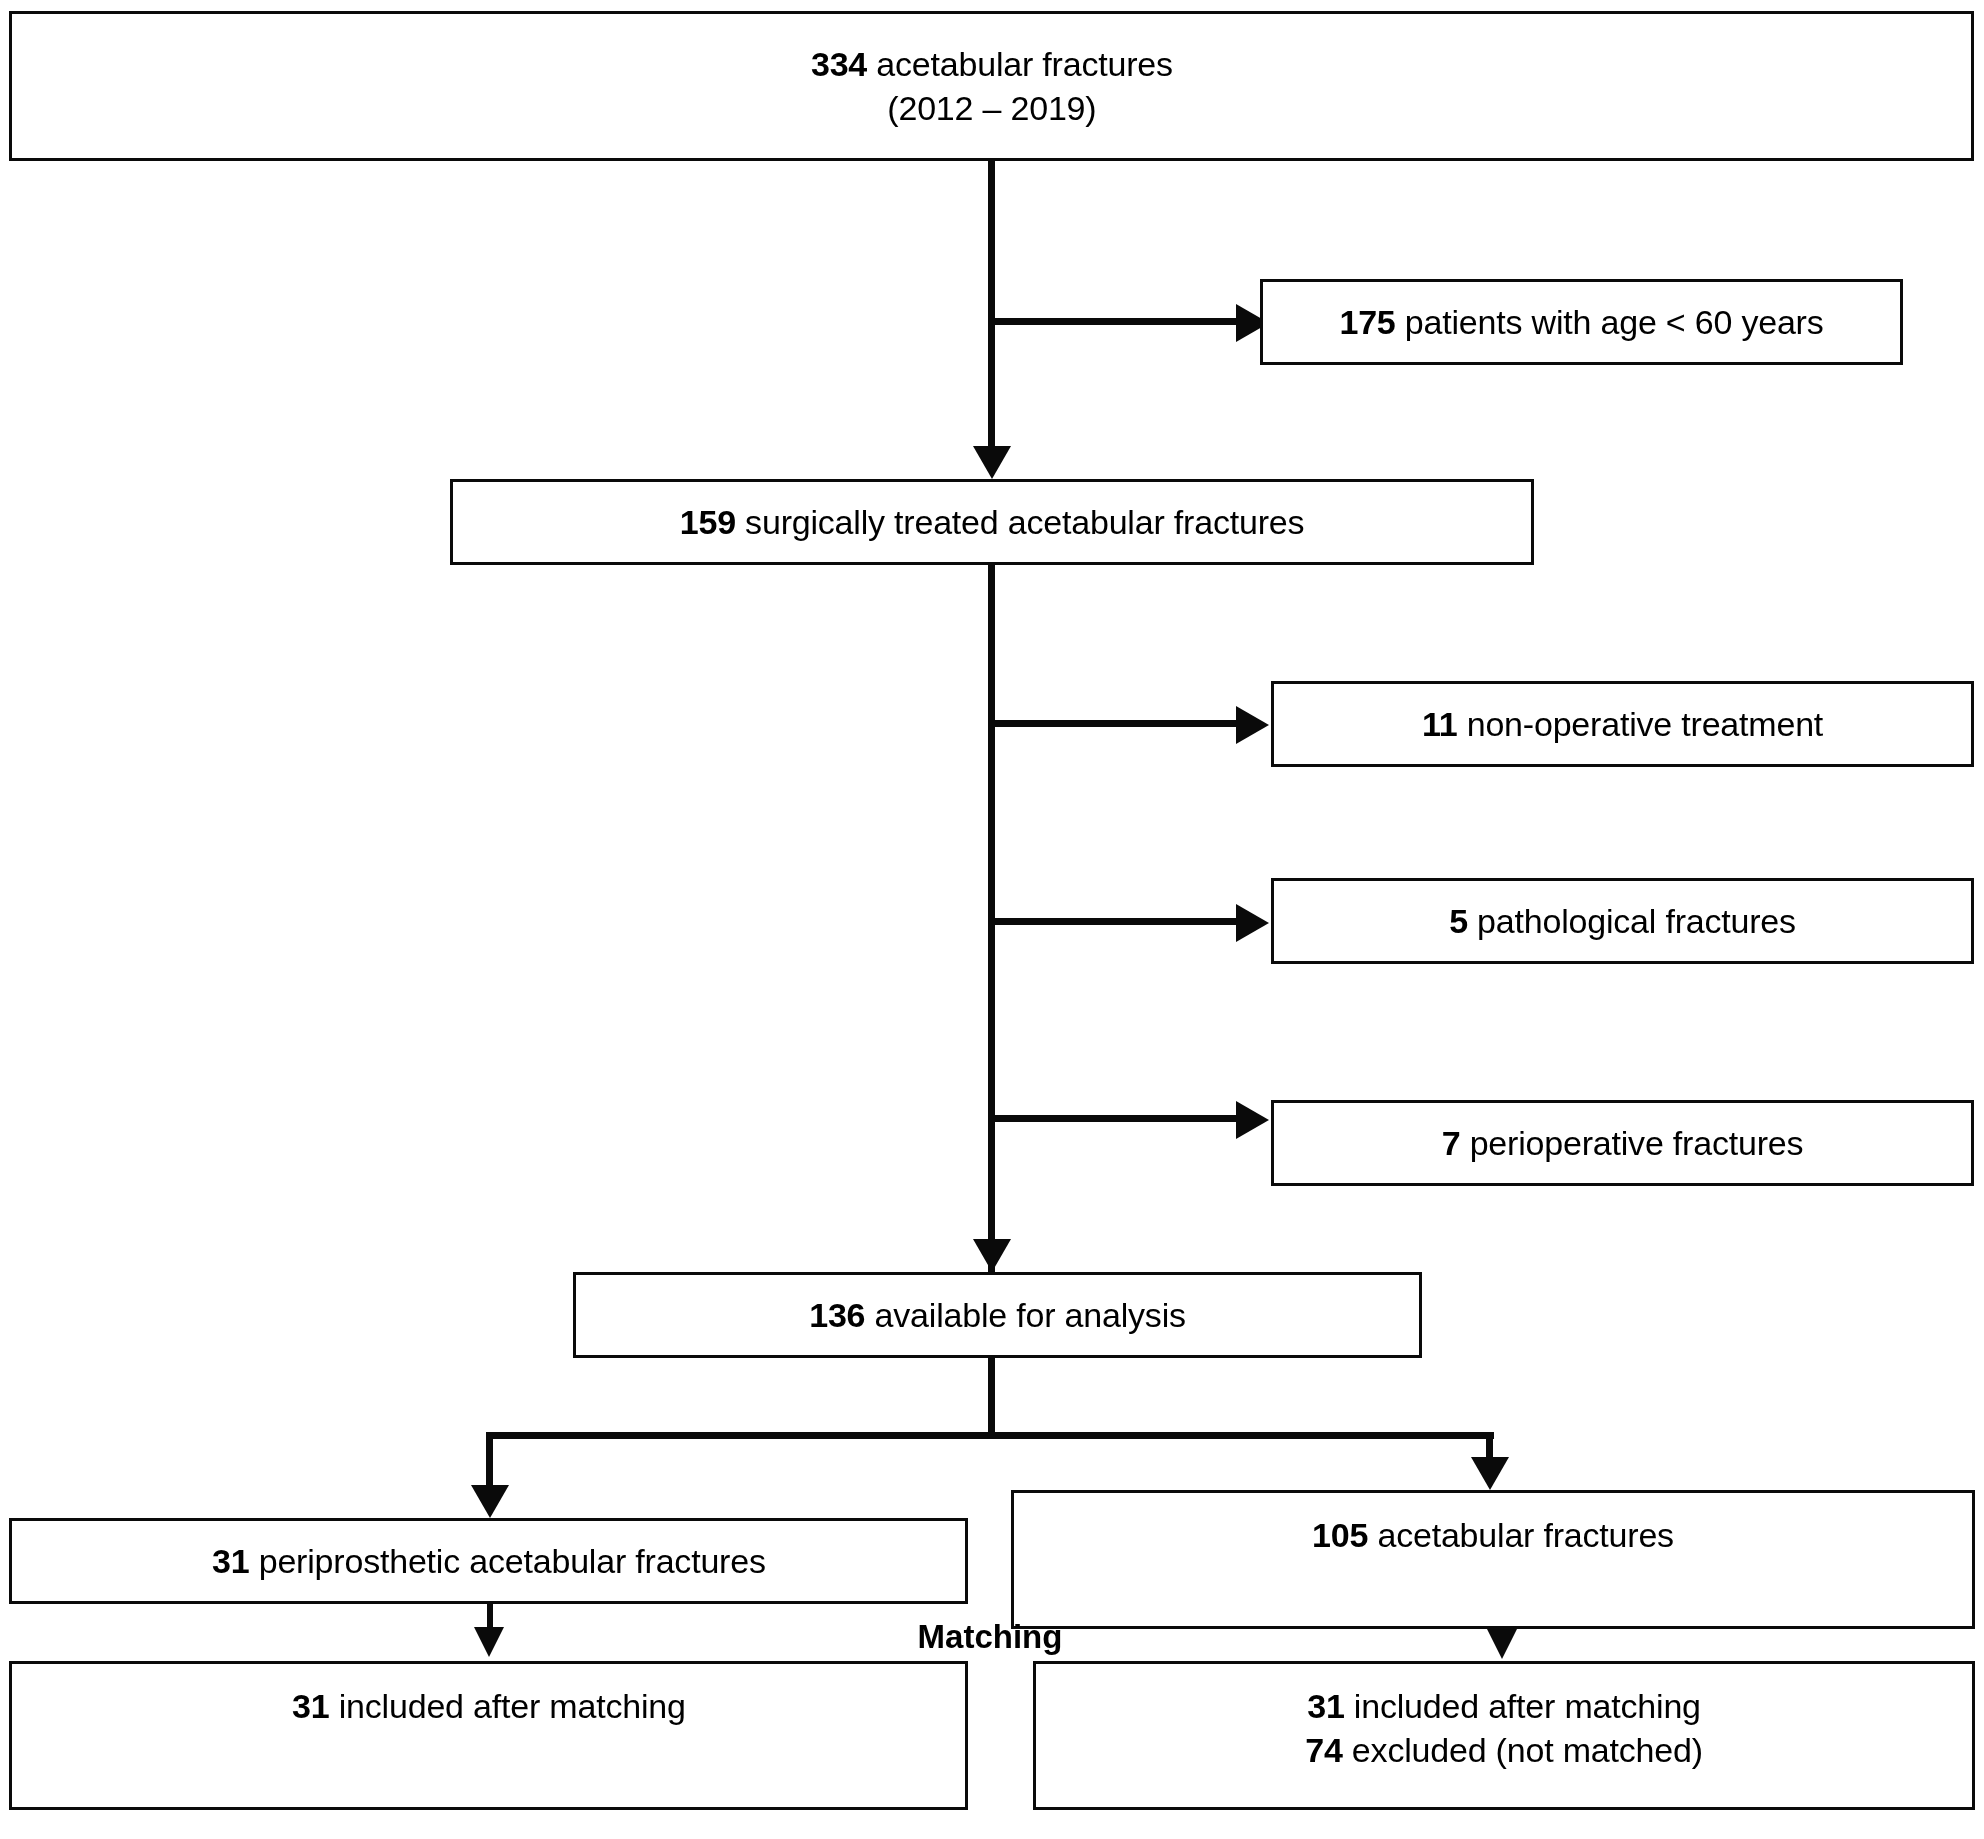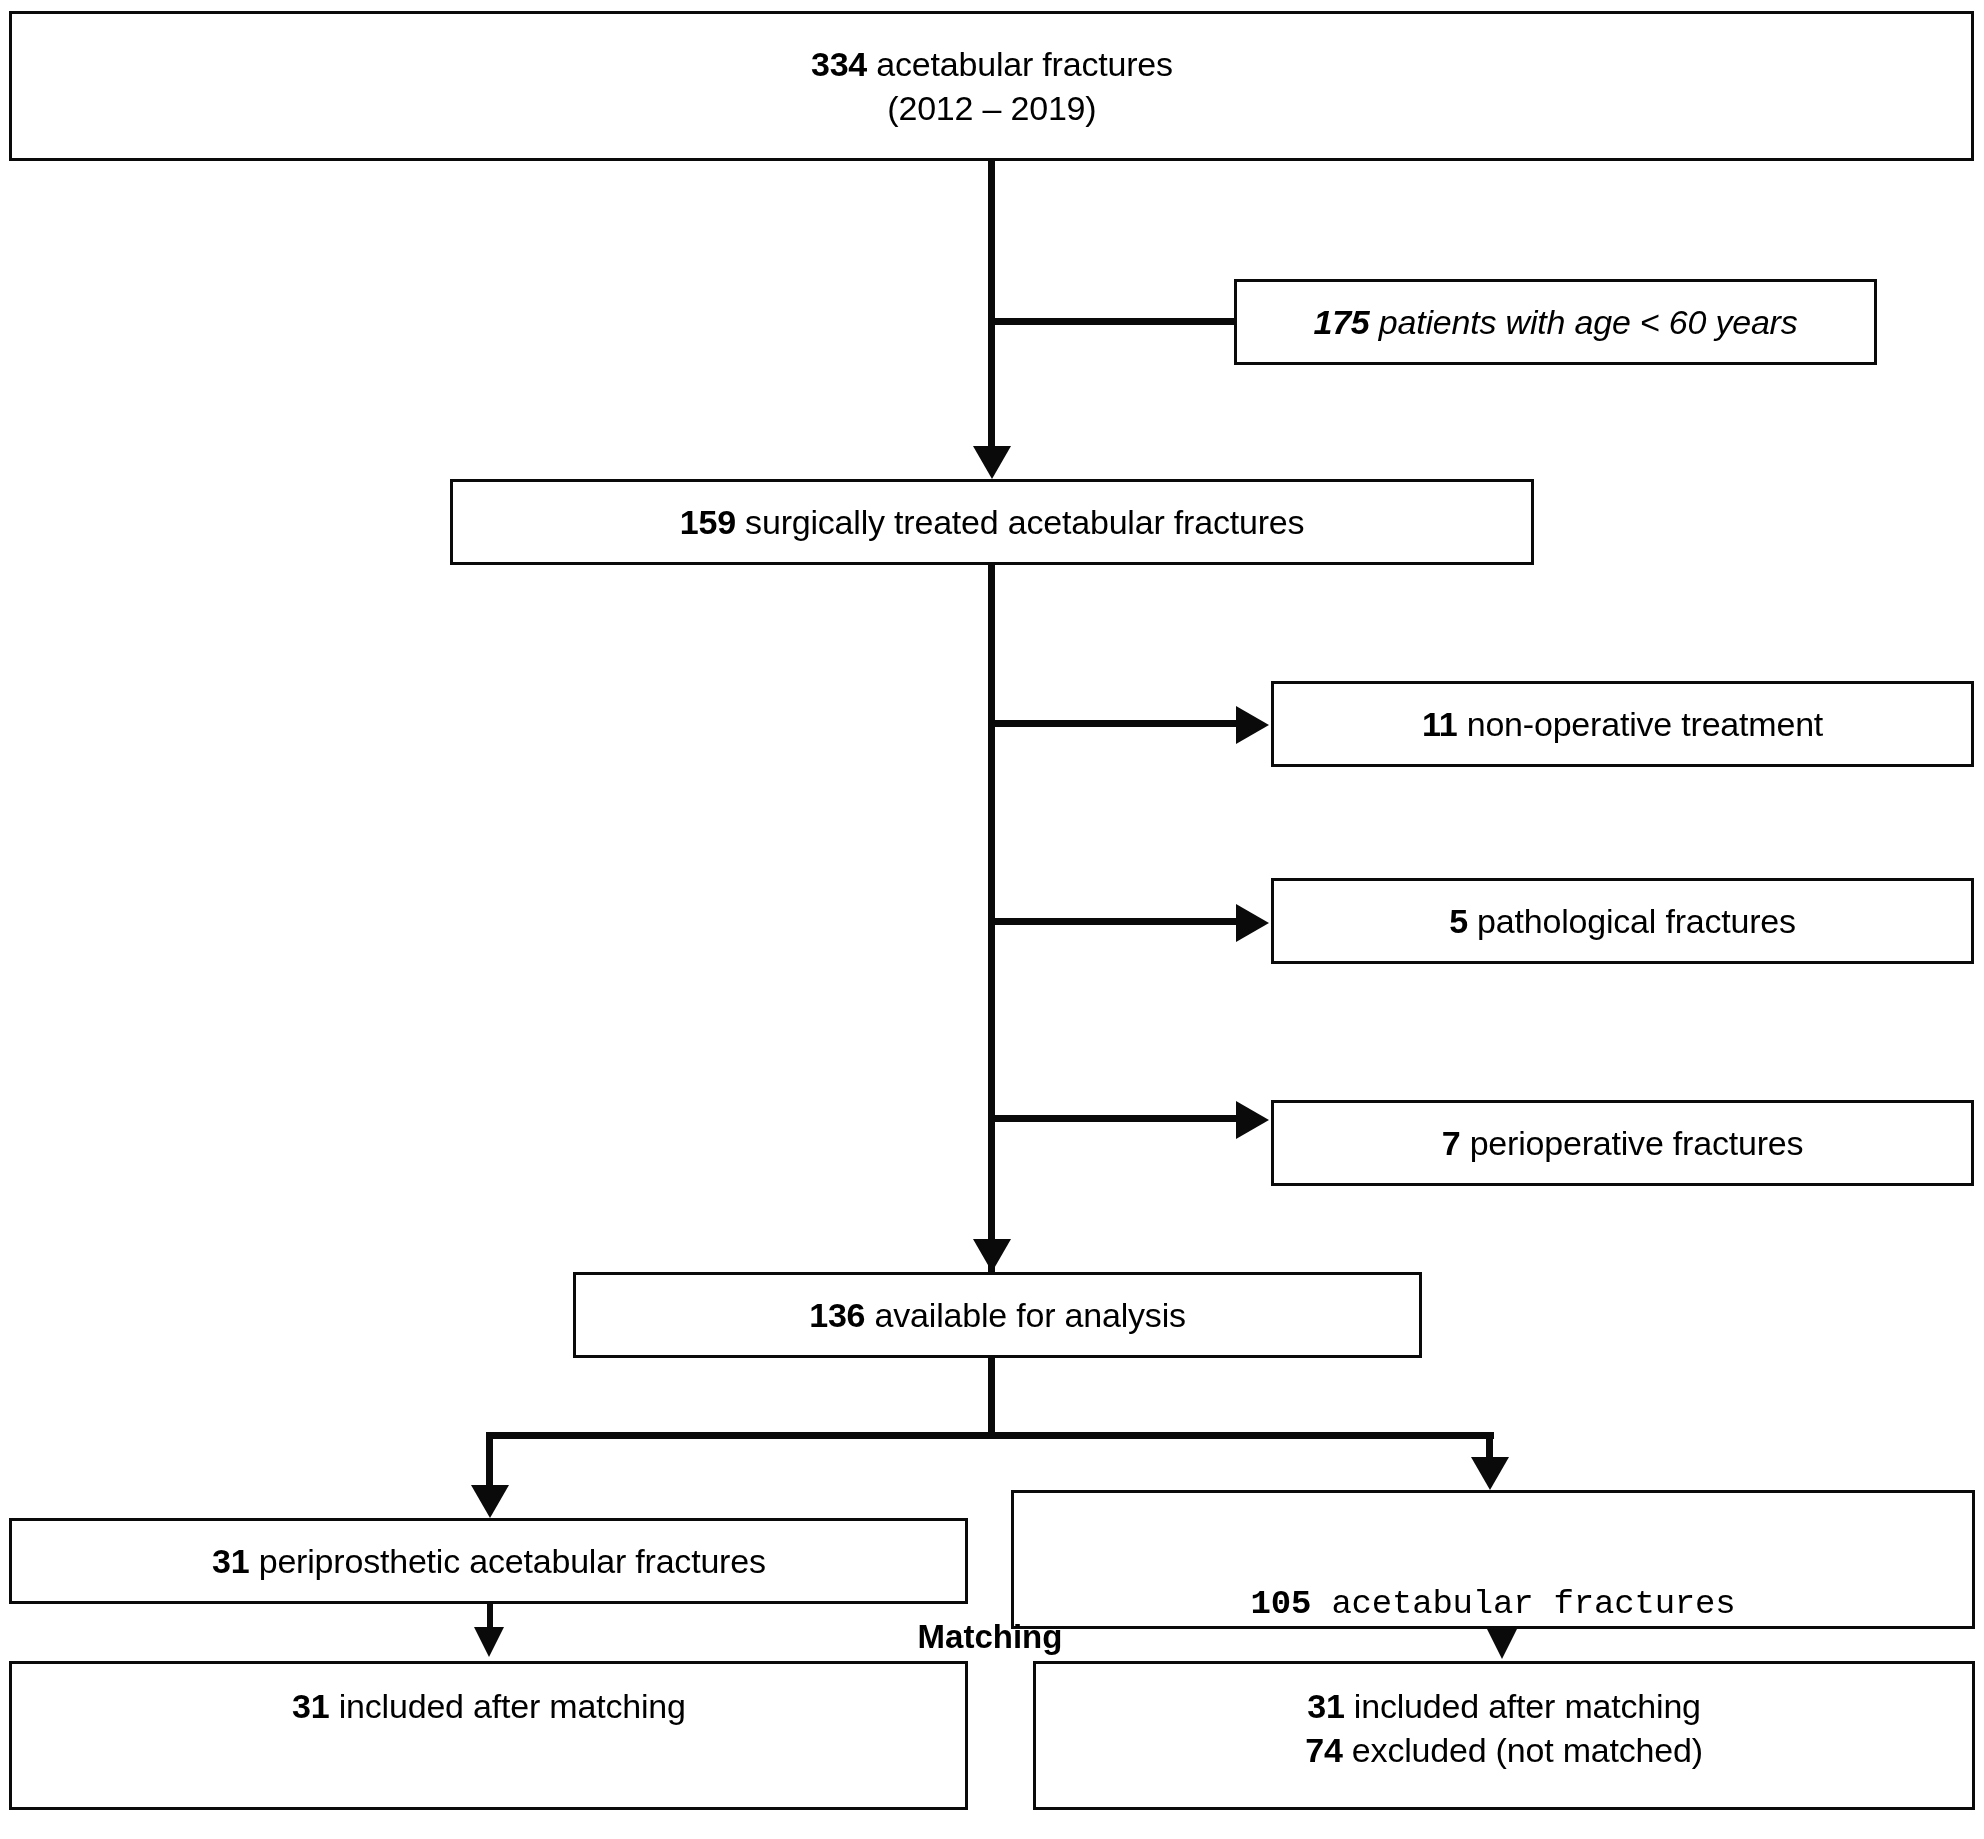--- a/index.html
+++ b/index.html
@@ -29,21 +29,21 @@
     color: #000000;
     font-size: 34px;
     line-height: 1.30;
     letter-spacing: -0.2px;
   }
   .box .ln { display: block; white-space: nowrap; }
   .box b { font-weight: 700; }
 
   
   #box-total          { left: 9.4px;   top: 11px;   width: 1965px; height: 150px; }
-  #box-excl-age       { left: 1234px; top: 279px;  width: 643px;  height: 86px; font-style: italic; }
+  #box-excl-age       { left: 1260px; top: 279px;  width: 643px;  height: 86px; }
   #box-surgical       { left: 450px;  top: 479px;  width: 1084px; height: 86px; }
   #box-excl-nonop     { left: 1271px; top: 681px;  width: 703px;  height: 86px; }
   #box-excl-path      { left: 1271px; top: 878px; width: 703px;  height: 86px; }
   #box-excl-periop    { left: 1271px; top: 1075px; width: 703px;  height: 86px; margin-top: 25px; }
   #box-available      { left: 573px;  top: 1272px; width: 849px; height: 86px; }
   #box-ppf            { left: 9.4px;   top: 1518px; width: 959px; height: 86px; }
   #box-af             { left: 1011px; top: 1490px; width: 964px; height: 139px; }
   #box-ppf-matched    { left: 9.4px;   top: 1661px; width: 959px; height: 149px; }
   #box-af-matched     { left: 1033px; top: 1661px; width: 942px; height: 149px; }
 
@@ -149,21 +149,21 @@
   <div class="hline" style="left:486px; top:1432px; width:1008px;"></div>
   <div class="vline" style="left:486px; top:1432px; height:56px;"></div>
   <div class="arrow-down" style="left:471px; top:1485px;"></div>
   <div class="vline" style="left:1486px; top:1432px; height:28px;"></div>
   <div class="arrow-down" style="left:1471px; top:1457px;"></div>
 
   <div class="box" id="box-ppf">
     <span class="ln"><b>31</b><span> periprosthetic acetabular fractures</span></span>
   </div>
 
-  <div class="box" id="box-af" style="justify-content:flex-end; padding-top:20.3px;font-family:Liberation Mono, monospace;">
+  <div class="box" id="box-af" style="justify-content:flex-start; padding-top:20.3px;">
     <span class="ln"><b>105</b><span> acetabular fractures</span></span>
   </div>
 
   <div class="vline thin" style="left:487px; top:1604px; height:28px;"></div>
   <div class="arrow-down sm" style="left:474px; top:1627px;"></div>
 
   <div class="vline thin" style="left:1500px; top:1629px; height:3.9px;"></div>
   <div class="arrow-down sm" style="left:1487px; top:1629px;"></div>
 
   <div id="matching-label">Matching</div>

